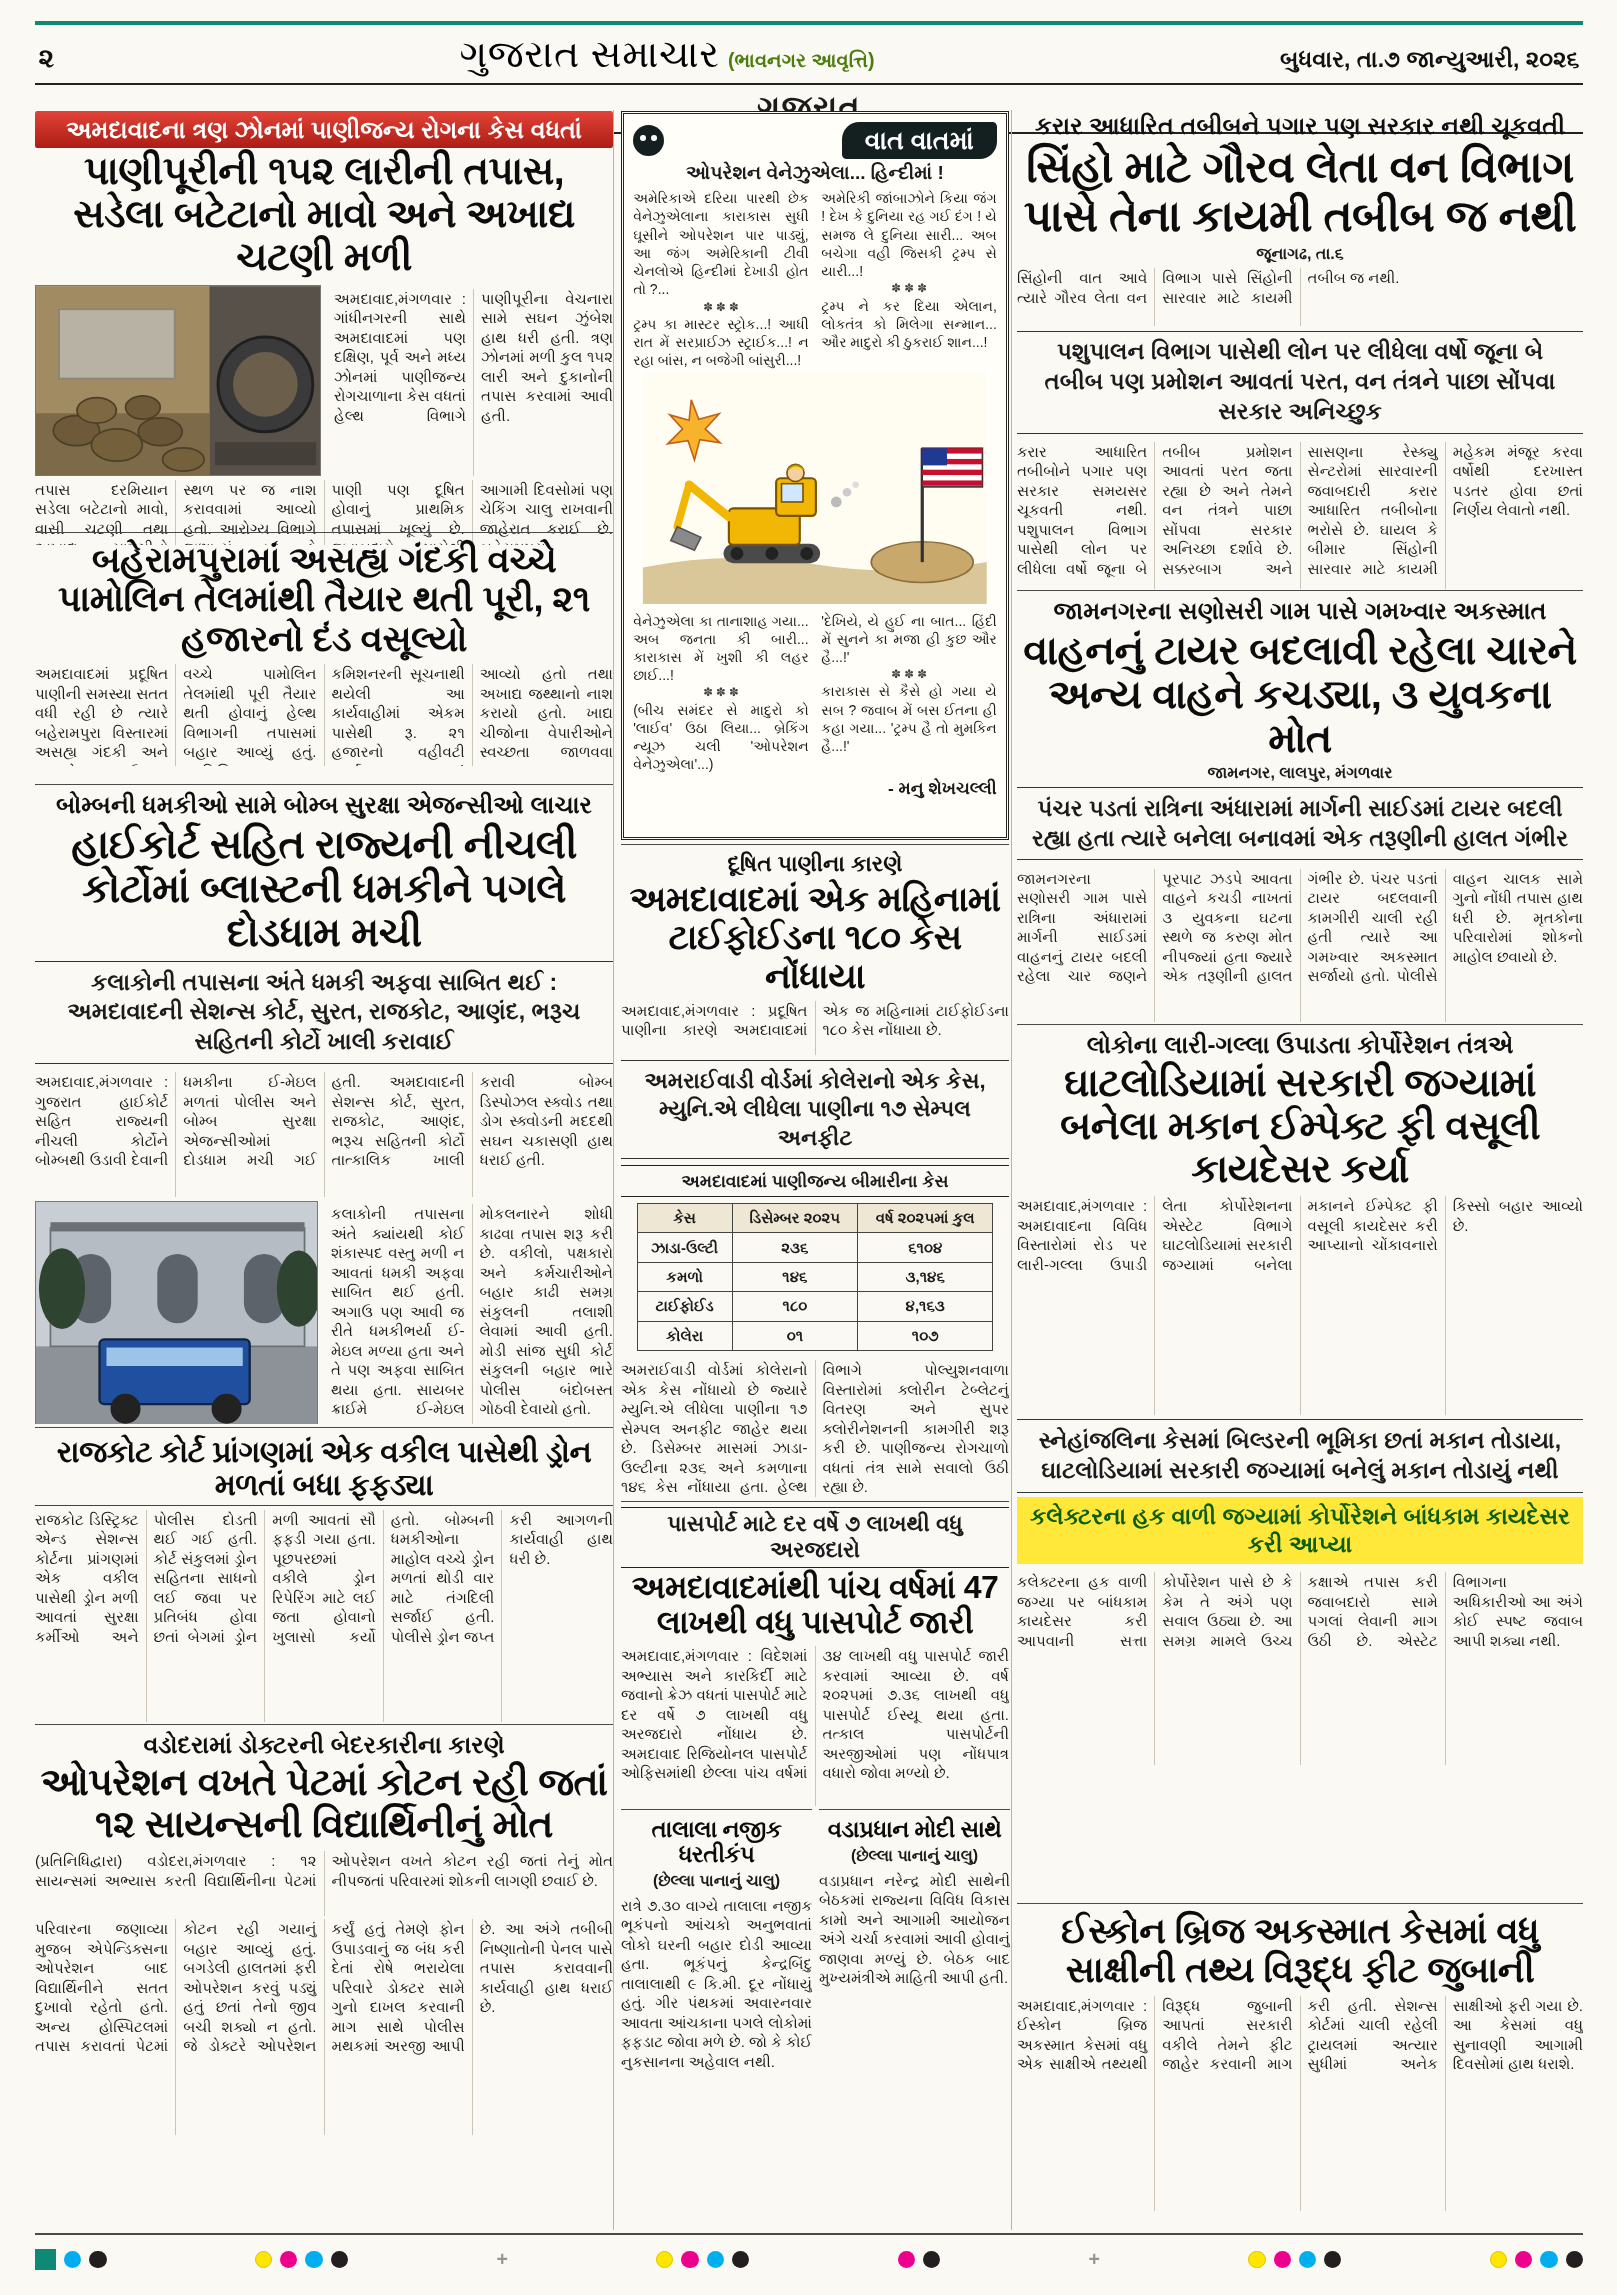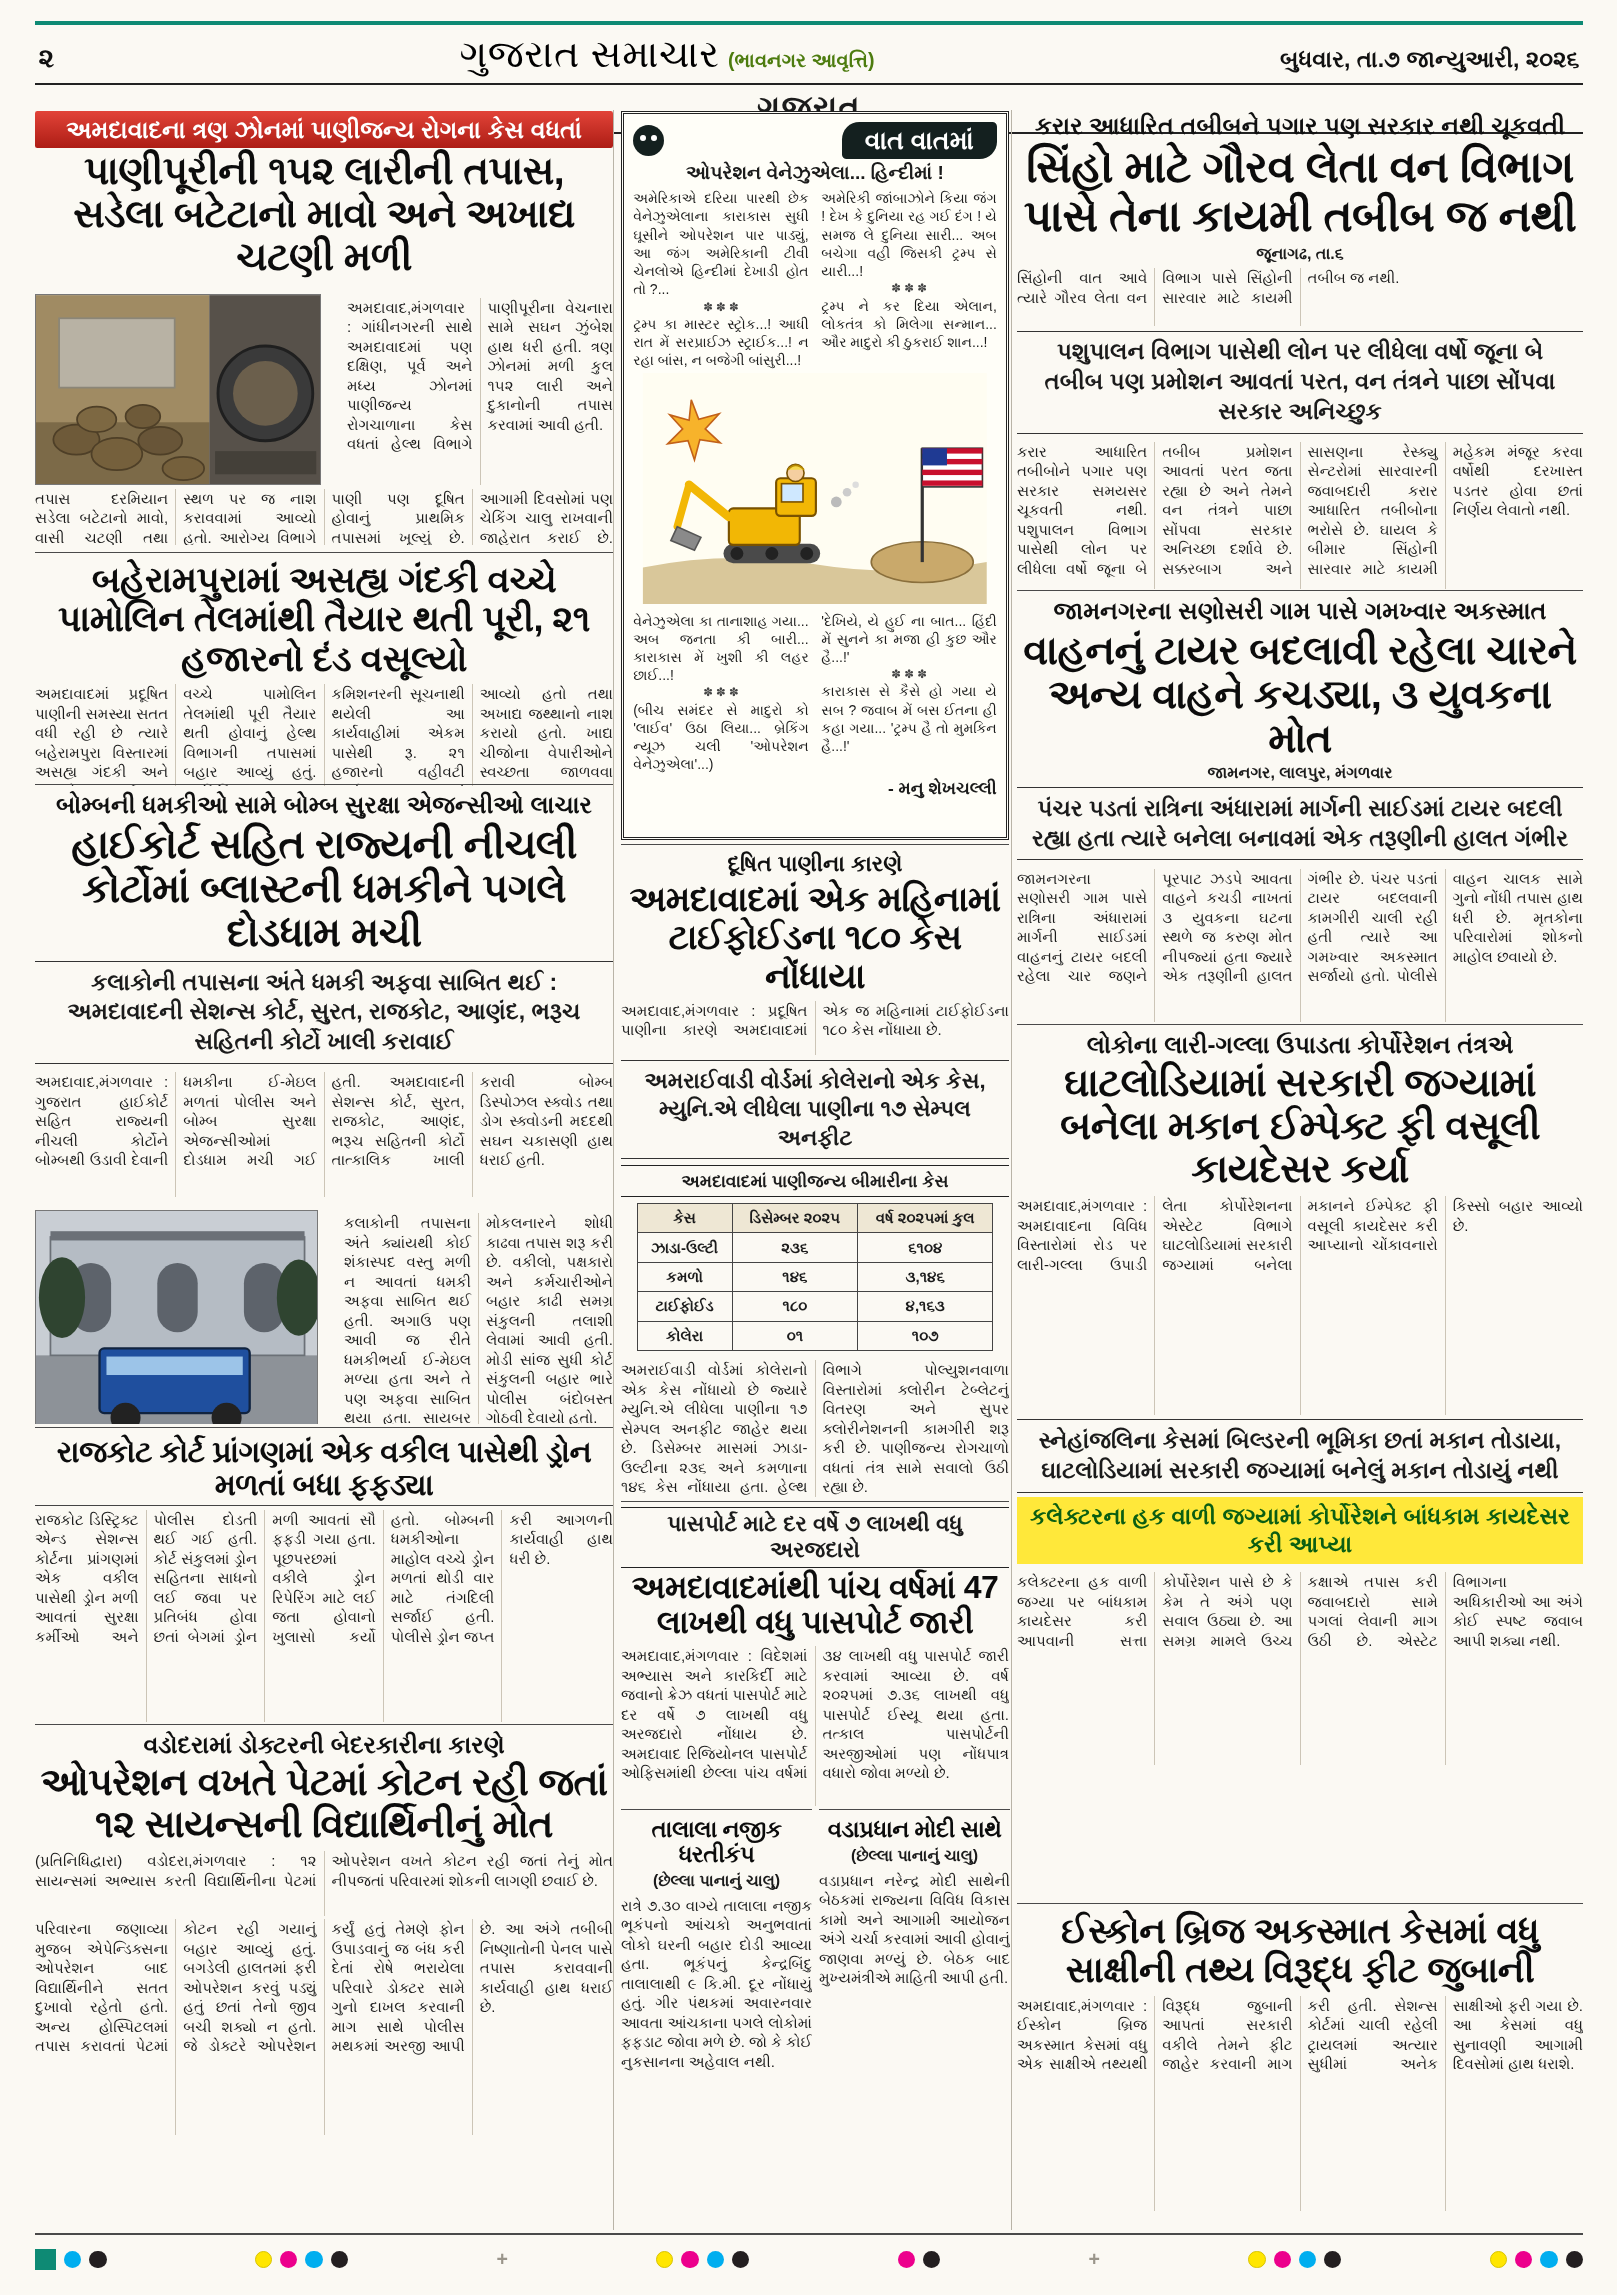--- a/index.html
+++ b/index.html
@@ -23,21 +23,21 @@
   .kicker-red{background:linear-gradient(#e24338,#ad1d15);color:#fff;font-weight:bold;text-align:center;
               font-size:24px;line-height:1.25;padding:3.5px 2.3px;border-radius:2.3px}
   .kicker{font-weight:bold;text-align:center;font-size:24px;line-height:1.15;color:#101010;padding:1.2px 0}
   .kicker-box{border-top:1.7px solid #222;border-bottom:1.7px solid #222;font-weight:bold;text-align:center;font-size:22px;padding:3.5px 0}
   .headline{font-weight:bold;text-align:center;color:#0c0c0c;line-height:1.1;letter-spacing:-0.6px;padding:2.3px 0}
   .subhead{font-weight:bold;text-align:center;font-size:23px;line-height:1.3;padding:5.8px 8px;
            border-top:1.2px solid #333;border-bottom:1.2px solid #333;margin:4.6px 0}
   .dateline{text-align:center;font-weight:bold;font-size:16px;margin:2.3px 0}
   .body{font-size:15px;line-height:1.3;text-align:justify;column-gap:15px;column-rule:0.6px solid #ccc5b6;padding-top:3.5px;overflow:hidden}
   .c1{column-count:1}.c2{column-count:2}.c4{column-count:4}.c5{column-count:5}
-  .media-row{display:flex;gap:26px;margin-top:13px}
+  .media-row{display:flex;gap:13px;margin-top:4px}
   .photo{flex:none;border:0.6px solid #777;background:#ccc;position:relative;overflow:hidden}
   .highlight{background:#ffe83a;color:#0b5e12;font-weight:bold;text-align:center;font-size:23px;line-height:1.2;padding:5.8px 3.5px;margin:4.6px 0}
   
   .tbl-title{font-weight:bold;text-align:center;font-size:17.3px;border-top:1.7px solid #222;border-bottom:1.2px solid #222;padding:4.6px 0;margin-top:5.8px}
   table.disease{width:92%;margin:5.8px auto 0 auto;border-collapse:collapse;border:1.7px solid #222}
   table.disease th,table.disease td{border:0.6px solid #444;font-size:15px;font-weight:bold;text-align:center;padding:5.2px 3.5px}
   table.disease th{background:#eee7d4}
   
   .cartoon-box{border:3.5px double #222;background:#fffef8;padding:8px 9.2px}
   .cb-titlebar{display:flex;align-items:center;justify-content:space-between;gap:23px;margin-bottom:3.5px}
@@ -98,21 +98,21 @@
           <circle cx="397" cy="170" r="82" fill="#3a3a3a" stroke="#1f1f1f" stroke-width="5"></circle>
           <circle cx="397" cy="170" r="56" fill="#6b5f4c"></circle>
           <rect x="310" y="270" width="175" height="40" fill="#444039"></rect>
         </svg>
       </div>
       <div class="body c2" style="width:281px;height:191px">અમદાવાદ,મંગળવાર : ગાંધીનગરની સાથે અમદાવાદમાં પણ દક્ષિણ, પૂર્વ અને મધ્ય ઝોનમાં પાણીજન્ય રોગચાળાના કેસ વધતાં હેલ્થ વિભાગે પાણીપૂરીના વેચનારા સામે સઘન ઝુંબેશ હાથ ધરી હતી. ત્રણ ઝોનમાં મળી કુલ ૧૫૨ લારી અને દુકાનોની તપાસ કરવામાં આવી હતી.</div>
     </div>
     <div class="body c4" style="height:104px">તપાસ દરમિયાન સડેલા બટેટાનો માવો, વાસી ચટણી તથા અખાદ્ય સામગ્રીનો જથ્થો મળી આવતાં સ્થળ પર જ નાશ કરાવવામાં આવ્યો હતો. આરોગ્ય વિભાગે જણાવ્યું હતું કે પાણીપૂરીમાં વપરાતું પાણી પણ દૂષિત હોવાનું પ્રાથમિક તપાસમાં ખૂલ્યું છે. જવાબદારો પાસેથી વહીવટી ચાર્જ વસૂલી આગામી દિવસોમાં પણ ચેકિંગ ચાલુ રાખવાની જાહેરાત કરાઈ છે. બહેરામપુરા, દાણીલીમડા, મણિનગર સહિતના વિસ્તારોમાં લારીઓની તપાસ કરાઈ હતી.</div>
   </div>
 
-  <div class="art ruled" style="left:35px;top:552px;width:578px;height:234px">
+  <div class="art ruled" style="left:35px;top:532px;width:578px;height:234px">
     <div class="headline" style="font-size:36px">બહેરામપુરામાં અસહ્ય ગંદકી વચ્ચે પામોલિન તેલમાંથી તૈયાર થતી પૂરી, ૨૧ હજારનો દંડ વસૂલ્યો</div>
     <div class="body c4" style="height:124px">અમદાવાદમાં પ્રદૂષિત પાણીની સમસ્યા સતત વધી રહી છે ત્યારે બહેરામપુરા વિસ્તારમાં અસહ્ય ગંદકી અને મચ્છરોના ઉપદ્રવ વચ્ચે પામોલિન તેલમાંથી પૂરી તૈયાર થતી હોવાનું હેલ્થ વિભાગની તપાસમાં બહાર આવ્યું હતું. મ્યુનિસિપલ કમિશનરની સૂચનાથી થયેલી આ કાર્યવાહીમાં એકમ પાસેથી રૂ. ૨૧ હજારનો વહીવટી ચાર્જ વસૂલવામાં આવ્યો હતો તથા અખાદ્ય જથ્થાનો નાશ કરાયો હતો. ખાદ્ય ચીજોના વેપારીઓને સ્વચ્છતા જાળવવા તાકીદ કરવામાં આવી હતી.</div>
   </div>
 
   <div class="art ruled" style="left:35px;top:784px;width:578px;height:640px">
     <div class="kicker">બોમ્બની ધમકીઓ સામે બોમ્બ સુરક્ષા એજન્સીઓ લાચાર</div>
     <div class="headline" style="font-size:40px">હાઈકોર્ટ સહિત રાજ્યની નીચલી કોર્ટોમાં બ્લાસ્ટની ધમકીને પગલે દોડધામ મચી</div>
     <div class="subhead">કલાકોની તપાસના અંતે ધમકી અફવા સાબિત થઈ : અમદાવાદની સેશન્સ કોર્ટ, સુરત, રાજકોટ, આણંદ, ભરૂચ સહિતની કોર્ટો ખાલી કરાવાઈ</div>
     <div class="body c4" style="height:128px">અમદાવાદ,મંગળવાર : ગુજરાત હાઈકોર્ટ સહિત રાજ્યની નીચલી કોર્ટોને બોમ્બથી ઉડાવી દેવાની ધમકીના ઈ-મેઇલ મળતાં પોલીસ અને બોમ્બ સુરક્ષા એજન્સીઓમાં દોડધામ મચી ગઈ હતી. અમદાવાદની સેશન્સ કોર્ટ, સુરત, રાજકોટ, આણંદ, ભરૂચ સહિતની કોર્ટો તાત્કાલિક ખાલી કરાવી બોમ્બ ડિસ્પોઝલ સ્ક્વોડ તથા ડોગ સ્ક્વોડની મદદથી સઘન ચકાસણી હાથ ધરાઈ હતી.</div>
     <div class="media-row">

